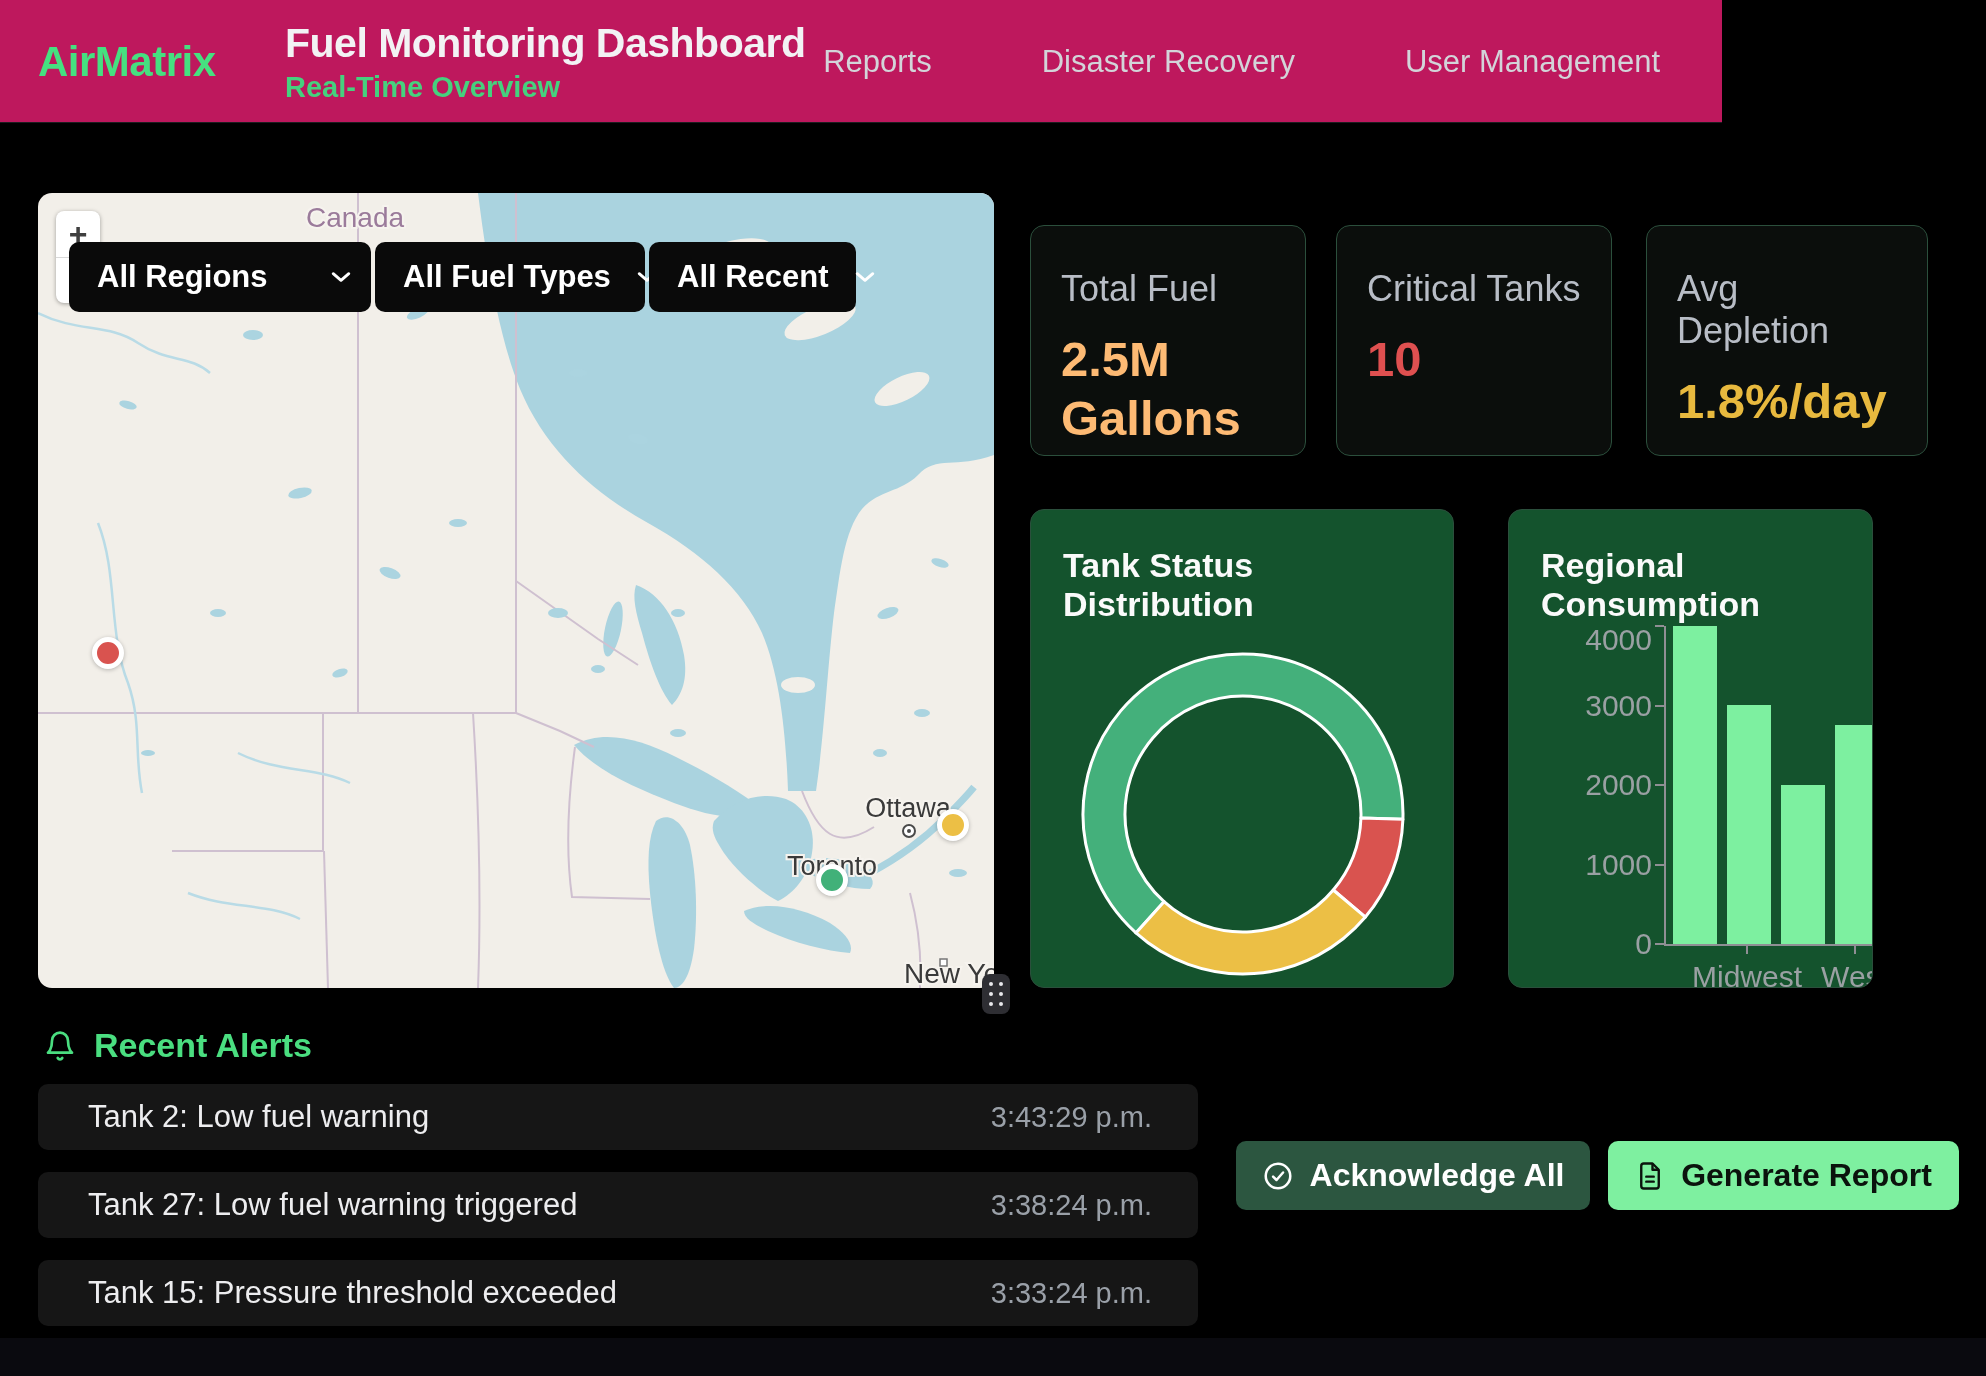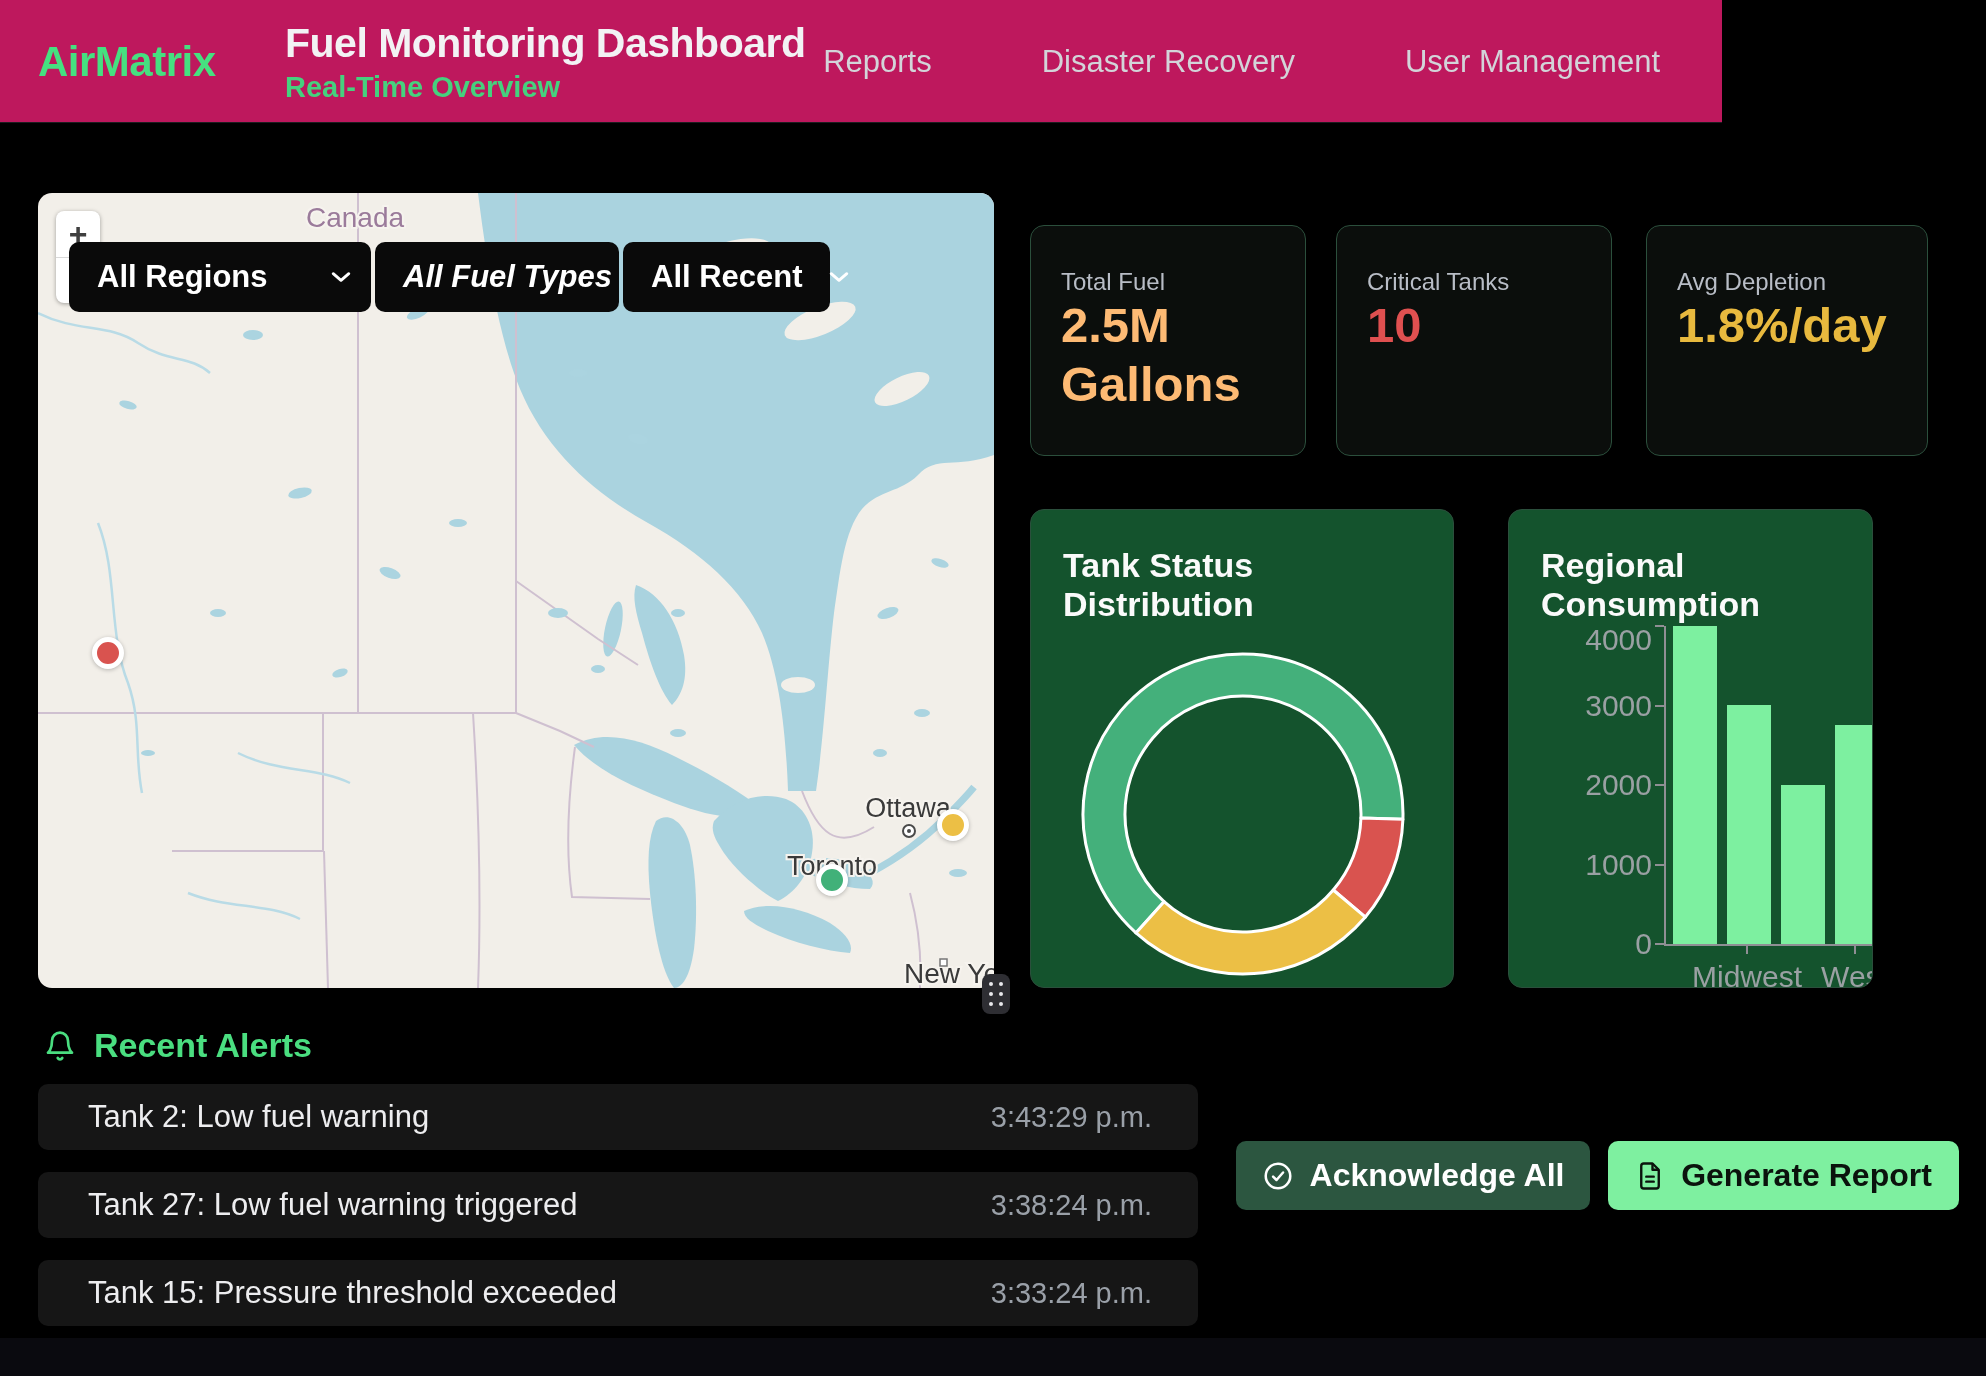--- a/index.html
+++ b/index.html
@@ -28,32 +28,32 @@
   .zoomctl { position:absolute; left:18px; top:18px; width:44px; height:92px; background:#fff;
              border-radius:8px; box-shadow:0 1px 4px rgba(0,0,0,.35); overflow:hidden; }
   .zoomctl .cell { width:44px; height:46px; display:flex; align-items:center; justify-content:center;
                    font-size:32px; font-weight:700; color:#3f3f3f; }
   .zoomctl .divider { position:absolute; left:0; top:46px; width:44px; height:1px; background:#d9d9d9; }
   .filters { position:absolute; left:31px; top:49px; display:flex; gap:4px; }
   .filter { height:70px; background:#0a0a0a; border-radius:10px; display:flex; align-items:center;
             justify-content:space-between; padding:0 20px 0 28px; color:#fff; cursor:pointer; }
   .filter .flabel { font-size:31px; font-weight:600; white-space:nowrap; }
   .filter svg { margin-left:26px; flex:none; }
-  .f1 { width:302px; } .f2 { width:244px;font-style:italic; } .f3 { width:207px; }
+  .f1 { width:302px; } .f2 { width:270px; } .f3 { width:207px; }
   .marker { position:absolute; width:32px; height:32px; border-radius:50%;
             border:5px solid #fff; transform:translate(-50%,-50%);
             box-shadow:0 1px 4px rgba(0,0,0,.25); cursor:pointer; }
   .resize-handle { position:absolute; left:982px; top:974px; width:28px; height:40px;
                    background:#2e2e33; border-radius:8px; z-index:5; }
   .resize-handle i { position:absolute; width:4px; height:4px; border-radius:50%; background:#e8e8ec; }
 
   
   .stat-card { position:absolute; top:225px; height:231px; background:#0b0e0c;
                border:1px solid #2b4f3c; border-radius:14px; padding:42px 30px 0 30px; }
-  .stat-label { font-size:24px; color:#b8bdc6; font-weight:500; margin-bottom:0; }
+  .stat-label { font-size:36px; color:#b8bdc6; font-weight:500; margin-bottom:20px; }
   .stat-value { font-size:49px; font-weight:700; line-height:1.2; word-break:break-word; width:218px; }
   .sc1 { left:1030px; width:276px; } .sc2 { left:1336px; width:276px; } .sc3 { left:1646px; width:282px; }
 
   
   .chart-card { position:absolute; top:509px; height:479px; background:#14532d;
                 border:1px solid #2b4f3c; border-radius:14px; overflow:hidden; }
   .cc-donut { left:1030px; width:424px; }
   .cc-bar { left:1508px; width:365px; }
   .chart-title { position:absolute; left:32px; top:36px; font-size:34px; font-weight:700; color:#fafafa; z-index:2; }
   .donut-svg { position:absolute; inset:0; }

